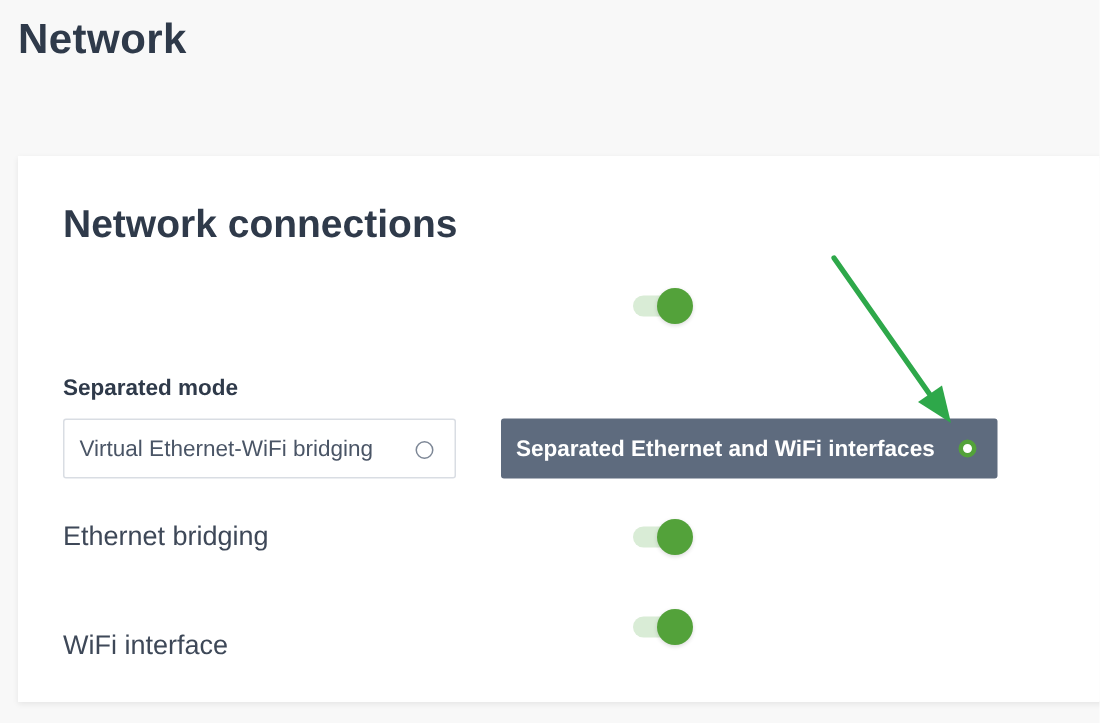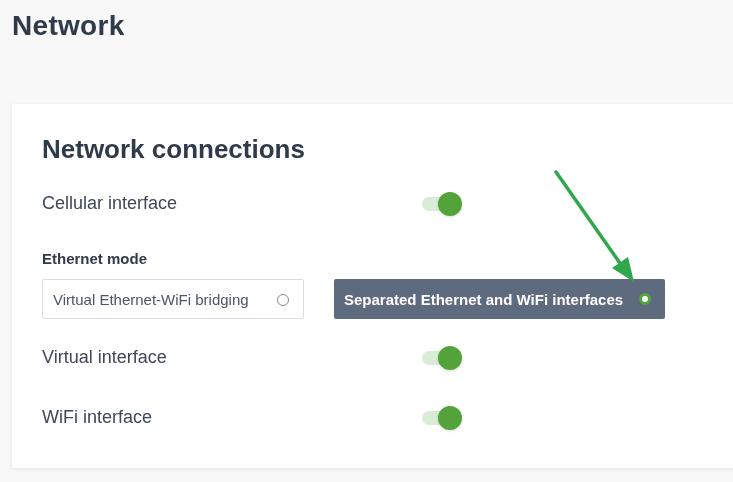--- a/index.html
+++ b/index.html
@@ -138,45 +138,44 @@
     }
   </style>
 </head>
 <body>
 
 <h1 class="page-title">Network</h1>
 
 <div class="card">
   <h2 class="card-title">Network connections</h2>
 
-  <span class="row-label" style="top:89px;">Cellular interface</span>
   <div class="toggle" style="top:88px;">
     <div class="track"></div>
     <div class="thumb"></div>
   </div>
 
-  <span class="section-label">Ethernet mode</span>
+  <span class="section-label">Separated mode</span>
 
   <div class="mode-option active">
     <span>Separated Ethernet and WiFi interfaces</span>
     <span class="radio"></span>
   </div>
 
   <div class="mode-option inactive">
     <span>Virtual Ethernet-WiFi bridging</span>
     <span class="radio"></span>
   </div>
 
-  <span class="row-label" style="top:243px;">Virtual interface</span>
+  <span class="row-label" style="top:243px;">Ethernet bridging</span>
   <div class="toggle" style="top:242px;">
     <div class="track"></div>
     <div class="thumb"></div>
   </div>
 
-  <span class="row-label" style="top:303px;">WiFi interface</span>
+  <span class="row-label" style="top:316px;">WiFi interface</span>
   <div class="toggle" style="top:302px;">
     <div class="track"></div>
     <div class="thumb"></div>
   </div>
 </div>
 
 <svg class="annotation-arrow" width="733" height="482">
   <line x1="556" y1="172" x2="622" y2="266" stroke="#2ea84a" stroke-width="3.5" stroke-linecap="round"></line>
   <polygon points="634,282 612,268 628,257" fill="#2ea84a"></polygon>
 </svg>

